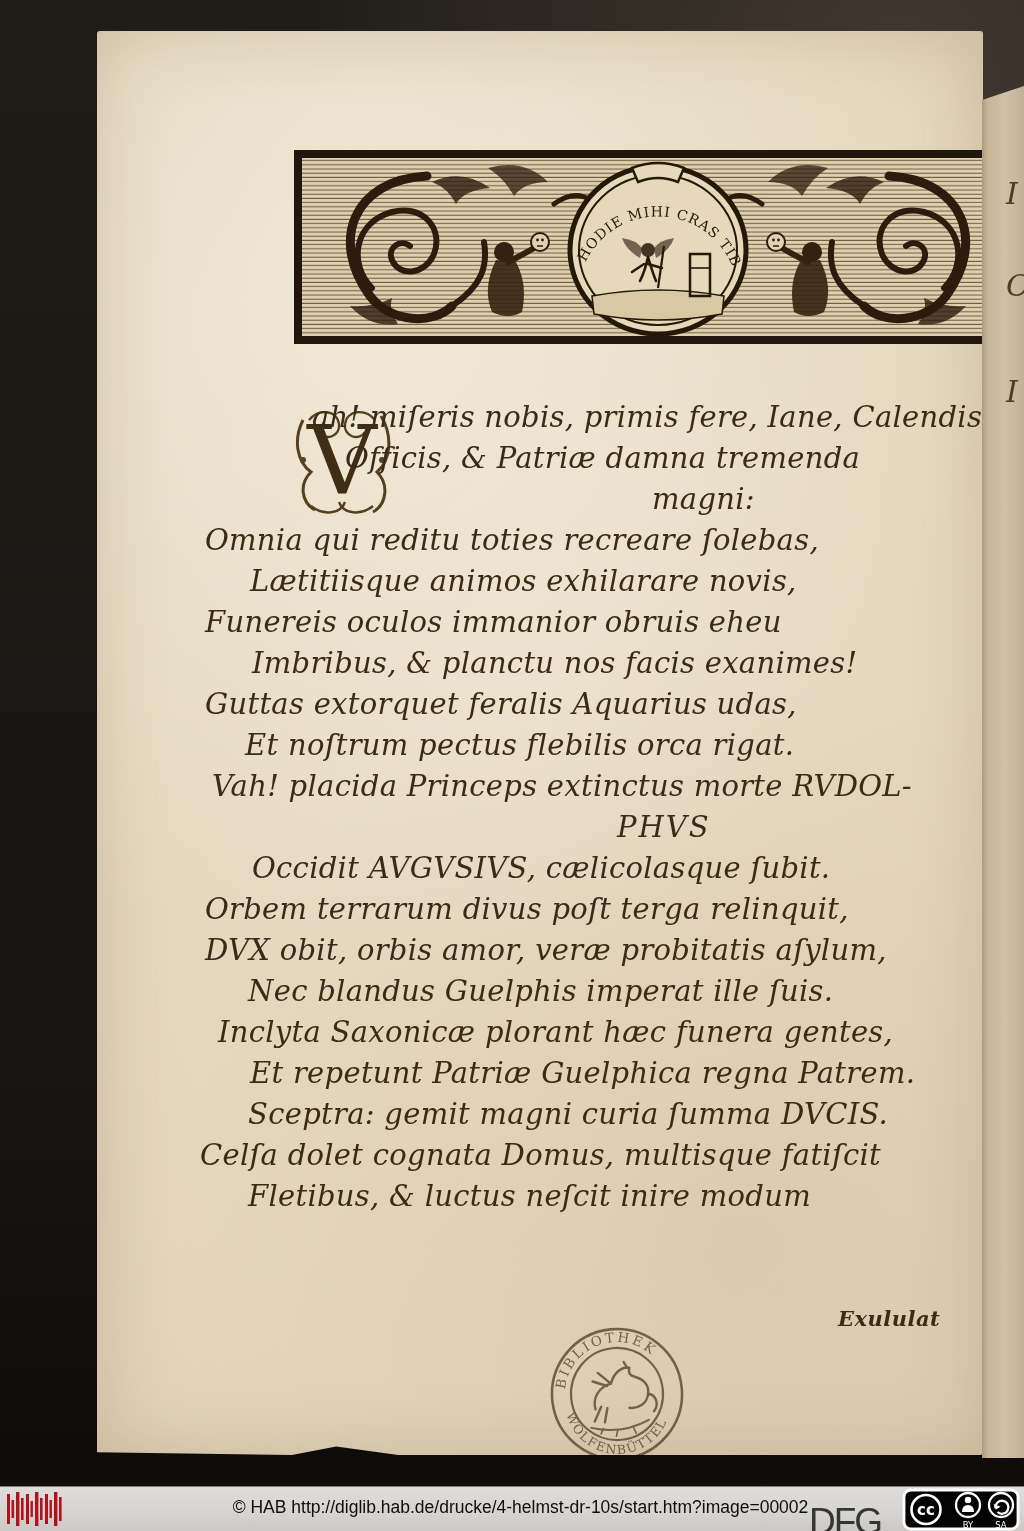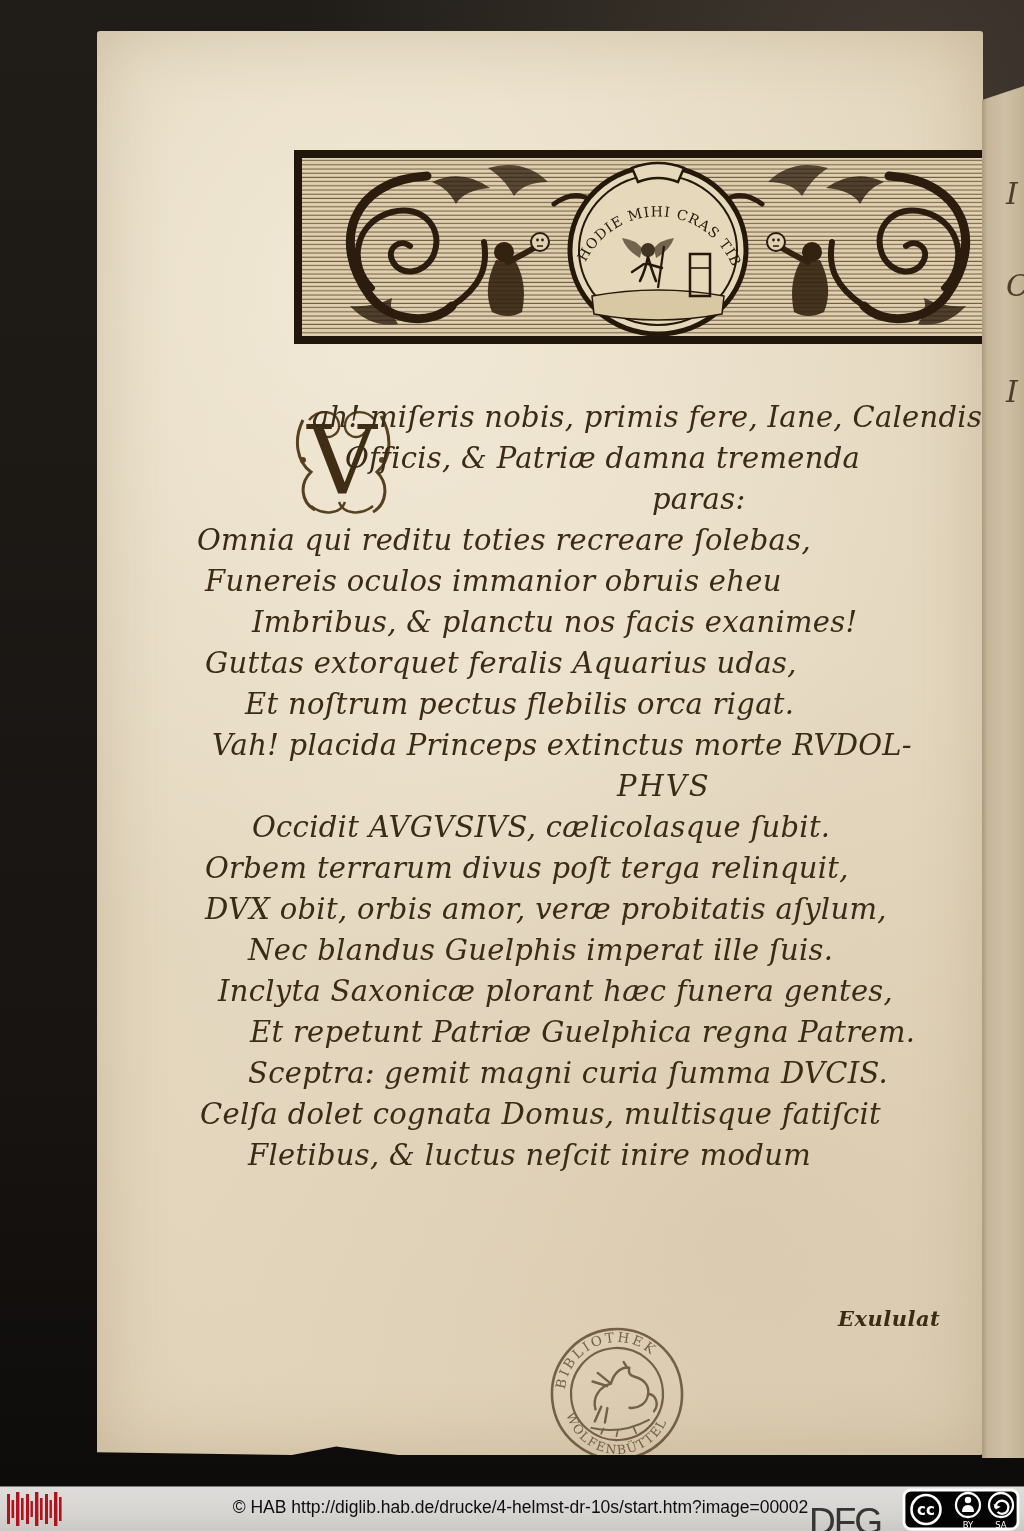--- a/index.html
+++ b/index.html
@@ -151,22 +151,23 @@
         <path d="M88,50 l-3,-6"></path>
         <path d="M46,106 Q75,116 104,104" stroke-width="2"></path>
         <path d="M58,108 l-3,5 M72,111 l-2,6 M88,110 l2,6" stroke-width="1.6"></path>
       </g>
     </svg>
   </div>
 
   <div class="poem">
     <div class="pl" style="margin-left:115px">ah! miſeris nobis, primis fere, Iane, Calendis</div>
     <div class="pl" style="margin-left:148px">Officis, &amp; Patriæ damna tremenda</div>
-    <div class="pl" style="margin-left:455px">paras:</div>
-    <div class="pl" style="">Omnia qui reditu toties recreare ſolebas,</div>
+    <div class="pl" style="margin-left:455px">magni:</div>
+    <div class="pl" style="margin-left:8px">Omnia qui reditu toties recreare ſolebas,</div>
+    <div class="pl" style="margin-left:53px">Lætitiisque animos exhilarare novis,</div>
     <div class="pl" style="margin-left:8px">Funereis oculos immanior obruis eheu</div>
     <div class="pl" style="margin-left:55px">Imbribus, &amp; planctu nos facis exanimes!</div>
     <div class="pl" style="margin-left:8px">Guttas extorquet feralis Aquarius udas,</div>
     <div class="pl" style="margin-left:48px">Et noſtrum pectus flebilis orca rigat.</div>
     <div class="pl" style="margin-left:15px">Vah! placida Princeps extinctus morte RVDOL-</div>
     <div class="pl" style="margin-left:420px;letter-spacing:2px">PHVS</div>
     <div class="pl" style="margin-left:55px">Occidit AVGVSIVS, cælicolasque ſubit.</div>
     <div class="pl" style="margin-left:8px">Orbem terrarum divus poſt terga relinquit,</div>
     <div class="pl" style="margin-left:8px">DVX obit, orbis amor, veræ probitatis aſylum,</div>
     <div class="pl" style="margin-left:51px">Nec blandus Guelphis imperat ille ſuis.</div>

